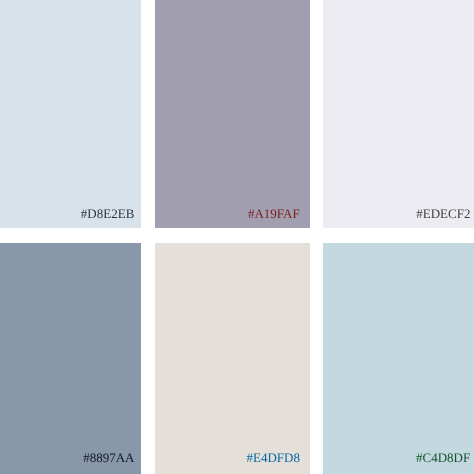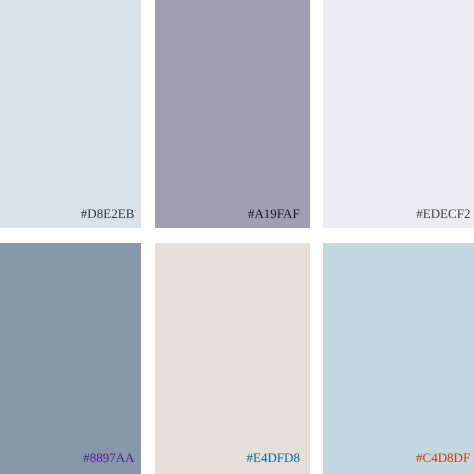--- a/index.html
+++ b/index.html
@@ -71,32 +71,32 @@
 </head>
 <body>
 
 <div id="palette">
 
   <div class="swatch row-1 col-1" data-swatch-index="0" style="background: rgb(216, 226, 235);">
     <span class="swatch-label" data-label-index="0" style="color: rgb(47, 53, 62);">#D8E2EB</span>
   </div>
 
   <div class="swatch row-1 col-2" data-swatch-index="1" style="background: rgb(161, 159, 175);">
-    <span class="swatch-label" data-label-index="1" style="color: #0f172a;">#A19FAF</span>
+    <span class="swatch-label" data-label-index="1" style="color: #7f1d1d;">#A19FAF</span>
   </div>
 
   <div class="swatch row-1 col-3" data-swatch-index="2" style="background: rgb(237, 236, 242);">
     <span class="swatch-label" data-label-index="2" style="color: #404040;">#EDECF2</span>
   </div>
 
   <div class="swatch row-2 col-1" data-swatch-index="3" style="background: rgb(136, 151, 170);">
-    <span class="swatch-label" data-label-index="3" style="color: #4c1d95;">#8897AA</span>
+    <span class="swatch-label" data-label-index="3" style="color: #0f172a;">#8897AA</span>
   </div>
 
   <div class="swatch row-2 col-2" data-swatch-index="4" style="background: rgb(228, 223, 216);">
     <span class="swatch-label" data-label-index="4" style="color: #0369a1;">#E4DFD8</span>
   </div>
 
   <div class="swatch row-2 col-3" data-swatch-index="5" style="background: rgb(196, 216, 223);">
-    <span class="swatch-label" data-label-index="5" style="color: #c2410c; margin-left: 8px;">#C4D8DF</span>
+    <span class="swatch-label" data-label-index="5" style="color: #14532d; margin-left: 8px;">#C4D8DF</span>
   </div>
 
 </div>
 
 </body></html>

